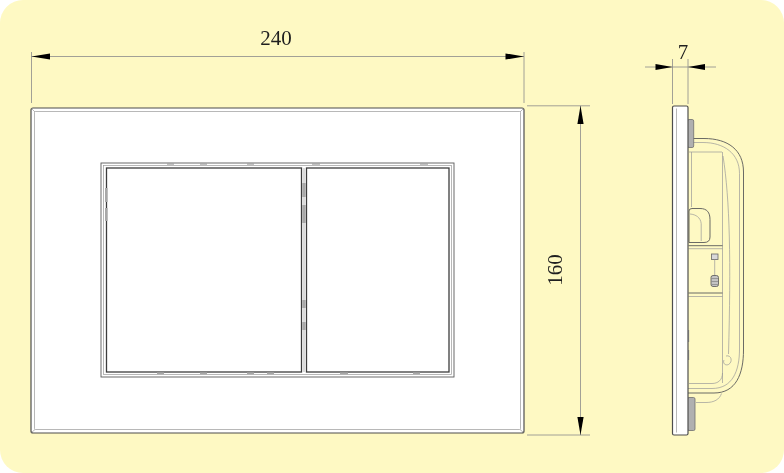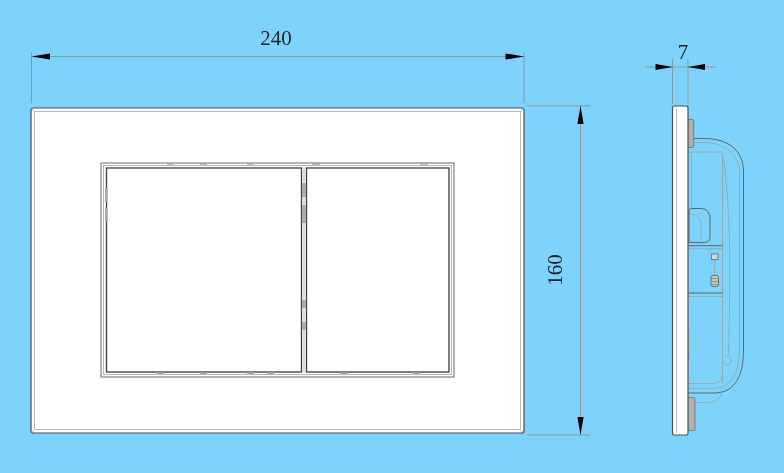--- a/index.html
+++ b/index.html
@@ -5,22 +5,23 @@
   html, body {
     margin: 0;
     padding: 0;
     background: #ffffff;
     font-family: "Liberation Serif", serif;
   }
   .canvas {
     position: relative;
     width: 784px;
     height: 473px;
-    background: #7dd3fc;
+    background: #fef9c3;
     overflow: hidden;
+    border-radius: 23px;
   }
   svg { display: block; }
   .dim-text {
     font-family: "Liberation Serif", serif;
     font-size: 21px;
     fill: #1f1f1f;
   }
   .geo-f { stroke: #4d4d4d; stroke-width: 1.2; fill: #ffffff; }
   .thin  { stroke: #9a9a9a; stroke-width: 0.7; fill: none; }
   .med   { stroke: #5a5a5a; stroke-width: 0.9; fill: none; }

